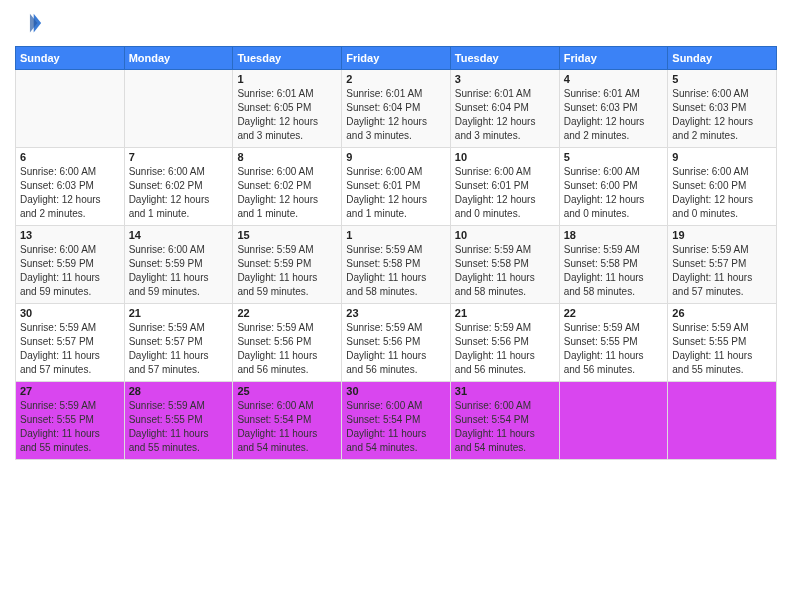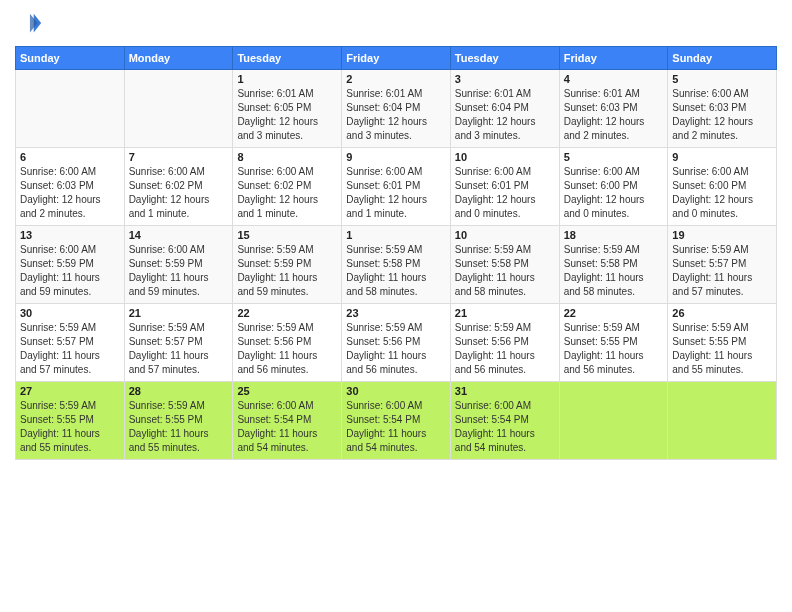--- a/index.html
+++ b/index.html
@@ -91,21 +91,21 @@
     .empty {
       background: #fafafa;
     }
     tbody tr:nth-child(odd) td {
       background-color: #f9f9f9;
     }
     tbody tr:nth-child(even) td {
       background-color: #ffffff;
     }
     tbody tr:last-child td {
-      background-color: #bef264;
+      background-color: #d946ef;
     }
   </style>
 </head>
 <body>
 
 <div class="container">
   <div class="header">
     <div class="logo">
       <svg class="logo-icon" viewBox="0 0 30 30">
         <polygon points="20,4 28,14 20,24" fill="#3a7bd5"></polygon>

